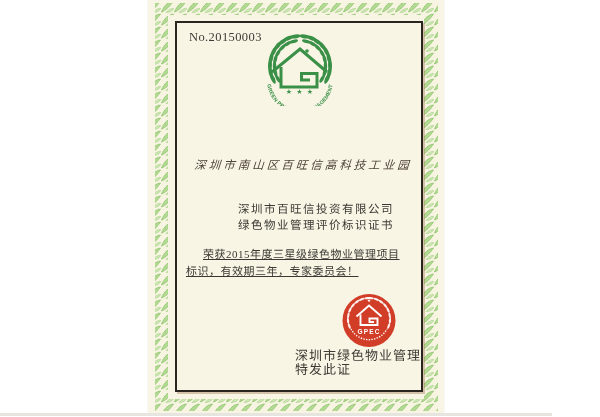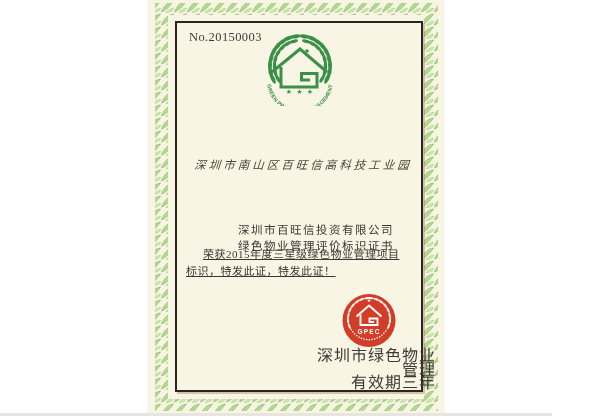--- a/index.html
+++ b/index.html
@@ -13,27 +13,27 @@
   .certno{position:absolute;left:41px;top:30px;font-size:12.5px;color:#3f3b35;
           letter-spacing:0.4px;font-family:"Liberation Serif", serif;}
   .emblem{position:absolute;left:111px;top:26px;width:82px;height:80px;}
   .title{position:absolute;left:27px;top:120px;width:248px;text-align:center;
          font-family:"Liberation Sans", sans-serif;font-weight:700;font-size:15.5px;
          letter-spacing:1.5px;color:#2b2722;}
   .handwritten{position:absolute;left:40px;top:156px;width:230px;text-align:center;
          font-style:italic;font-size:11.5px;letter-spacing:3px;color:#4c4338;
          transform:skewX(-4deg);font-family:"DejaVu Serif", serif;}
   .companies{position:absolute;left:56px;top:202px;width:224px;text-align:center;
-         font-size:11.5px;line-height:15.5px;letter-spacing:1.5px;color:#3b3833;margin-top:21px;}
+         font-size:11.5px;line-height:15.5px;letter-spacing:1.5px;color:#3b3833;}
   .award{position:absolute;left:38px;top:246px;width:216px;font-size:11px;line-height:17px;
          letter-spacing:0.5px;color:#3b3833;text-decoration:underline;}
   .award .indent{padding-left:17px;}
   .seal{position:absolute;left:192px;top:291px;width:58px;height:58px;}
-  .issuer{position:absolute;left:156px;top:349px;width:132px;text-align:right;
-         font-size:16px;line-height:13.5px;letter-spacing:1px;color:#3e3a33;}
+  .issuer{position:absolute;left:147px;top:349px;width:132px;text-align:left;
+         font-size:13px;line-height:13.5px;letter-spacing:1px;color:#3e3a33;}
   .scan-strip{position:absolute;left:0;top:413px;width:600px;height:3px;background:#e7e5df;}
 </style>
 </head>
 <body>
 
 <div class="stage">
   <div class="paper">
 
     <svg class="leafborder" viewBox="0 0 296 413" aria-hidden="true">
       <defs>
@@ -103,21 +103,21 @@
 
     <div class="handwritten">深圳市南山区百旺信高科技工业园</div>
 
     <div class="companies">
       <div>深圳市百旺信投资有限公司</div>
       <div>绿色物业管理评价标识证书</div>
     </div>
 
     <div class="award">
       <div class="indent">荣获2015年度三星级绿色物业管理项目</div>
-      <div>标识，特发此证，特发此证！</div>
+      <div>标识，有效期三年，专家委员会！</div>
     </div>
 
     <svg class="seal" viewBox="0 0 58 58" aria-hidden="true">
       <circle cx="29" cy="29.5" r="26.5" fill="#d23d28"></circle>
       <g id="sealLeaves">
           <ellipse cx="9.266454963495924" cy="35.18242300983904" rx="3" ry="1.1" transform="rotate(70.0 9.3 35.2)" fill="rgba(255,255,255,0.92)"></ellipse>
           <ellipse cx="8.079911340073345" cy="29.830270597700817" rx="3" ry="1.1" transform="rotate(85.0 8.1 29.8)" fill="rgba(255,255,255,0.92)"></ellipse>
           <ellipse cx="8.319037186743632" cy="24.353388268994465" rx="3" ry="1.1" transform="rotate(100.0 8.3 24.4)" fill="rgba(255,255,255,0.92)"></ellipse>
           <ellipse cx="9.96753647223035" cy="19.12501650344531" rx="3" ry="1.1" transform="rotate(115.0 10.0 19.1)" fill="rgba(255,255,255,0.92)"></ellipse>
           <ellipse cx="12.913066694501463" cy="14.501460196582672" rx="3" ry="1.1" transform="rotate(130.0 12.9 14.5)" fill="rgba(255,255,255,0.92)"></ellipse>
@@ -137,18 +137,18 @@
         <path d="M16.5,25.5 L29,14.5 L41.5,25.5"></path>
         <path d="M20.5,23.5 V34 H37.5 V27.5 H29.5 V31 H34"></path>
       </g>
       <text x="29" y="10.5" text-anchor="middle" font-size="4.5" fill="#ffffff" font-family="DejaVu Sans, sans-serif">★</text>
       <text x="29" y="42.5" text-anchor="middle" font-size="6.5" font-weight="bold" letter-spacing="1.2" fill="#ffffff" font-family="Liberation Sans, sans-serif">GPEC</text>
       <path d="M11,38 A20.5,20.5 0 0 0 47,38" fill="none" stroke="#ffffff" stroke-width="1.4" stroke-dasharray="1.4 1.3"></path>
     </svg>
 
     <div class="issuer">
       <div>深圳市绿色物业管理</div>
-      <div>有效期三年</div>
+      <div>特发此证</div>
     </div>
 
   </div>
   <div class="scan-strip"></div>
 </div>
 
 </body></html>

